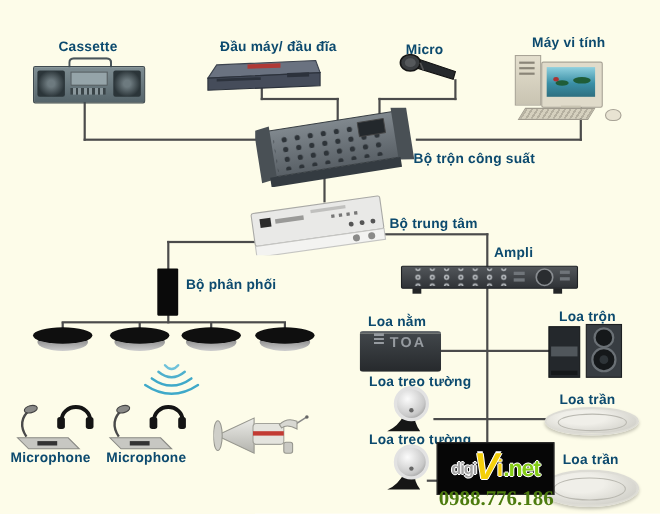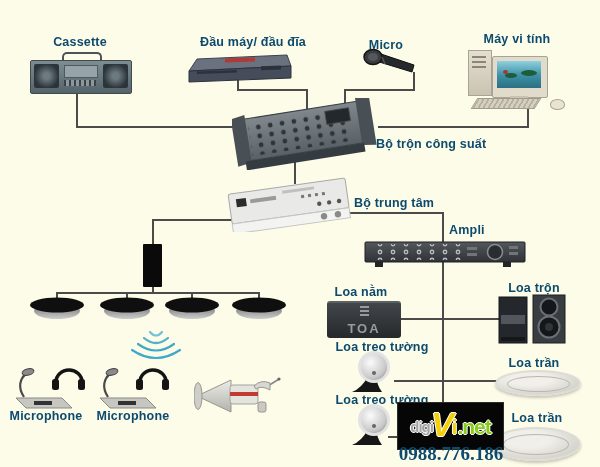--- a/index.html
+++ b/index.html
@@ -43,22 +43,22 @@
     background:repeating-linear-gradient(90deg,#b5b0a0 0 2px,#d5d0be 2px 5px);
     border:1px solid #a09b8e;transform:skewX(-32deg);}
   .pc-mouse{position:absolute;left:86px;top:55px;width:13px;height:9px;
     background:#e8e3d2;border:1px solid #a8a396;border-radius:50% 50% 45% 45%;}
 
   
   .dist{width:19px;height:43px;background:#0a0a0a;border-radius:1px;}
 
   
   .toa{width:74px;height:35px;background:linear-gradient(180deg,#41464a,#26292c);
-    border-radius:3px;border-top:2px solid #5a6064;display:flex;align-items:center;
-    justify-content:center;gap:5px;flex-direction:column;}
+    border-radius:3px;border-top:2px solid #5a6064;display:flex;align-items:flex-start;
+    justify-content:center;gap:5px;}
   .toa-logo{width:9px;height:10px;background:
     repeating-linear-gradient(180deg,#969ba0 0 2px,transparent 2px 4px);}
   .toa-txt{color:#969ba0;font-weight:bold;font-size:13px;letter-spacing:2px;}
 
   
   .ceil{border-radius:50%;
     background:radial-gradient(ellipse at 40% 35%,#f0efe9 30%,#c4c3bc 100%);
     border:2px solid #dddcd5;box-shadow:0 2px 3px rgba(0,0,0,.22);}
   .ceil::after{content:"";position:absolute;left:12%;top:18%;width:74%;height:62%;
     border-radius:50%;border:1px solid #b9b8b0;}
@@ -69,21 +69,21 @@
     justify-content:center;z-index:5;}
   .logo span{line-height:1;font-weight:bold;
     text-shadow:1px 0 #fff,-1px 0 #fff,0 1px #fff,0 -1px #fff;}
   .lg-digi{color:#a3a3a3;font-size:15px;letter-spacing:-1px;}
   .lg-v{color:#F4CF0A;font-size:34px;font-style:italic;transform:translateY(-2px);
     margin:0 -2px;}
   .lg-i{color:#F4CF0A;font-size:21px;}
   .lg-net{color:#84cc16;font-size:21px;letter-spacing:-1px;}
   .phone{position:absolute;left:384px;top:443px;width:134px;text-align:center;
     font-family:"Liberation Serif",serif;font-weight:bold;font-size:19px;
-    color:#0c4a6e;z-index:5;}
+    color:#4d7c0f;z-index:5;}
 </style>
 </head>
 <body>
 
 <div id="stage">
 
   <svg width="0" height="0" style="position:absolute">
     <defs>
       <linearGradient id="domeg" x1="0" y1="0" x2="0" y2="1">
         <stop offset="0" stop-color="#666"></stop>
@@ -142,20 +142,21 @@
   <div class="line" style="left:394px;top:380px;width:106px;height:2px"></div>
   <div class="line" style="left:388px;top:436px;width:12px;height:2px"></div>
 
   <div class="lbl c" style="left:40px;top:35px;width:80px">Cassette</div>
   <div class="lbl c" style="left:188px;top:35px;width:130px">Đầu máy/ đầu đĩa</div>
   <div class="lbl c" style="left:356px;top:38px;width:60px">Micro</div>
   <div class="lbl" style="left:376px;top:137px">Bộ trộn công suất</div>
   <div class="lbl c" style="left:475px;top:32px;width:84px">Máy vi tính</div>
   <div class="lbl" style="left:354px;top:196px">Bộ trung tâm</div>
   <div class="lbl" style="left:449px;top:223px">Ampli</div>
+  <div class="lbl" style="left:169px;top:252px">Bộ phân phối</div>
   <div class="lbl c" style="left:321px;top:285px;width:80px">Loa nằm</div>
   <div class="lbl c" style="left:494px;top:281px;width:80px">Loa trộn</div>
   <div class="lbl c" style="left:322px;top:340px;width:120px">Loa treo tường</div>
   <div class="lbl c" style="left:494px;top:356px;width:80px">Loa trần</div>
   <div class="lbl c" style="left:322px;top:393px;width:120px">Loa treo tường</div>
   <div class="lbl c" style="left:497px;top:411px;width:80px">Loa trần</div>
   <div class="lbl c" style="left:6px;top:409px;width:80px">Microphone</div>
   <div class="lbl c" style="left:93px;top:409px;width:80px">Microphone</div>
 
   <div class="dev" style="left:30px;top:52px;width:100px;height:40px">

